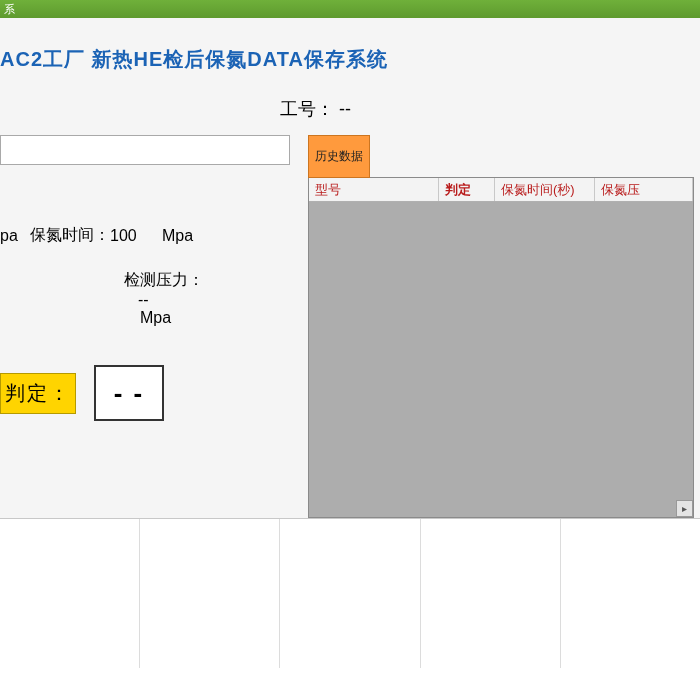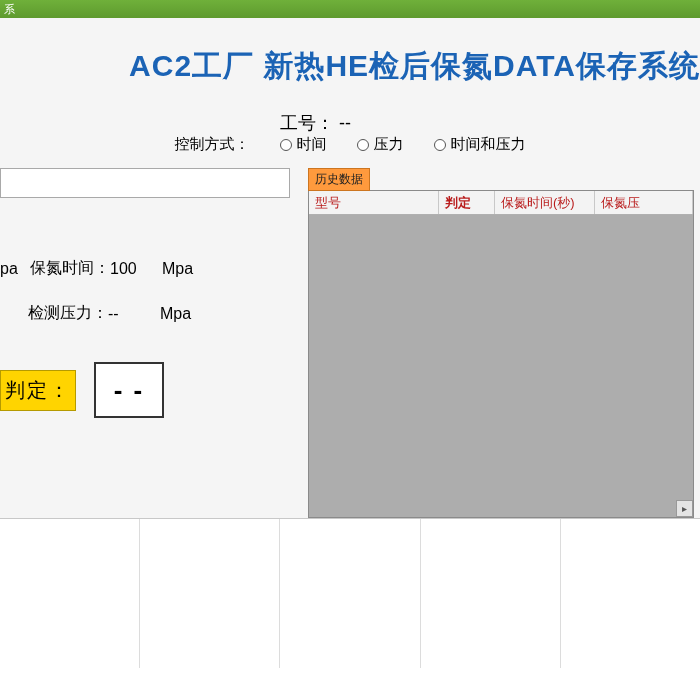--- a/index.html
+++ b/index.html
@@ -24,27 +24,26 @@
     display: flex; align-items: center;
   }
   .client {
     flex: 0 0 auto;
     height: 500px;
     background: #f5f5f5;
     display: flex; flex-direction: column;
     position: relative;
   }
   .header-title {
-    text-align: right;
-    font-size: 30px;
+    text-align: left;
+    font-size: 20px;
     font-weight: bold;
     color: #1b63b5;
     padding: 28px 0 24px 0;
     letter-spacing: 1px;
-    margin-left: 8px;
   }
   .content-row {
     display: flex;
     flex: 1;
     min-height: 0;
   }
   .left-pane {
     flex: 0 0 300px;
     padding-right: 0;
     position: relative;
@@ -94,21 +93,21 @@
     padding: 2px 6px;
     font-size: 14px;
   }
   .spec-row {
     display: flex; align-items: center;
     font-size: 16px;
     margin-top: 14px;
   }
   .spec-row .lbl { min-width: 80px; }
   .spec-row .val { min-width: 48px; text-align: left; }
-  .spec-indent { margin-left: 28px; }
+  .spec-indent { margin-left: 28px; flex-direction: column; }
   .judge-box {
     display: flex; align-items: center;
     margin-top: 38px;
   }
   .judge-label {
     background: #ffd400;
     border: 1px solid #b59a00;
     font-size: 20px;
     font-weight: normal;
     padding: 6px 4px;
@@ -123,21 +122,21 @@
     font-weight: bold;
     display: flex; align-items: center; justify-content: center;
     letter-spacing: 2px;
   }
   .hist-tab {
     align-self: flex-start;
     background: #ff9a3d;
     border: 1px solid #cc7520;
     color: #222;
     font-size: 12px;
-    padding: 2px 6px;
+    padding: 12px 6px;
     position: relative;
     z-index: 2;
   }
   .hist-panel {
     flex: 1;
     border: 1px solid #8a8a8a;
     background: #fff;
     margin-top: -1px;
     min-height: 0;
     display: flex; flex-direction: column;
@@ -205,38 +204,20 @@
   <div class="client">
 
     <div class="header-title">AC2工厂 新热HE检后保氮DATA保存系统</div>
 
     <div class="form-header">
       <div class="empid">
         <span class="lbl">工号：</span>
         <span class="val">--</span>
       </div>
       <div style="width:70px"></div>
-      <div class="ctrl-method">
-        <span class="lbl">控制方式：</span>
-
-        <label class="radio-item">
-          <span class="radio-circle"></span>
-          <span>时间</span>
-        </label>
-
-        <label class="radio-item">
-          <span class="radio-circle"></span>
-          <span>压力</span>
-        </label>
-
-        <label class="radio-item">
-          <span class="radio-circle"></span>
-          <span>时间和压力</span>
-        </label>
-      </div>
     </div>
 
     <div class="content-row">
 
       <div class="left-pane">
 
         <input class="text-input" type="text" value="" style="">
 
         <div class="spec-row" style="margin-top:60px">
           <span class="val" style="min-width:30px">pa</span>

